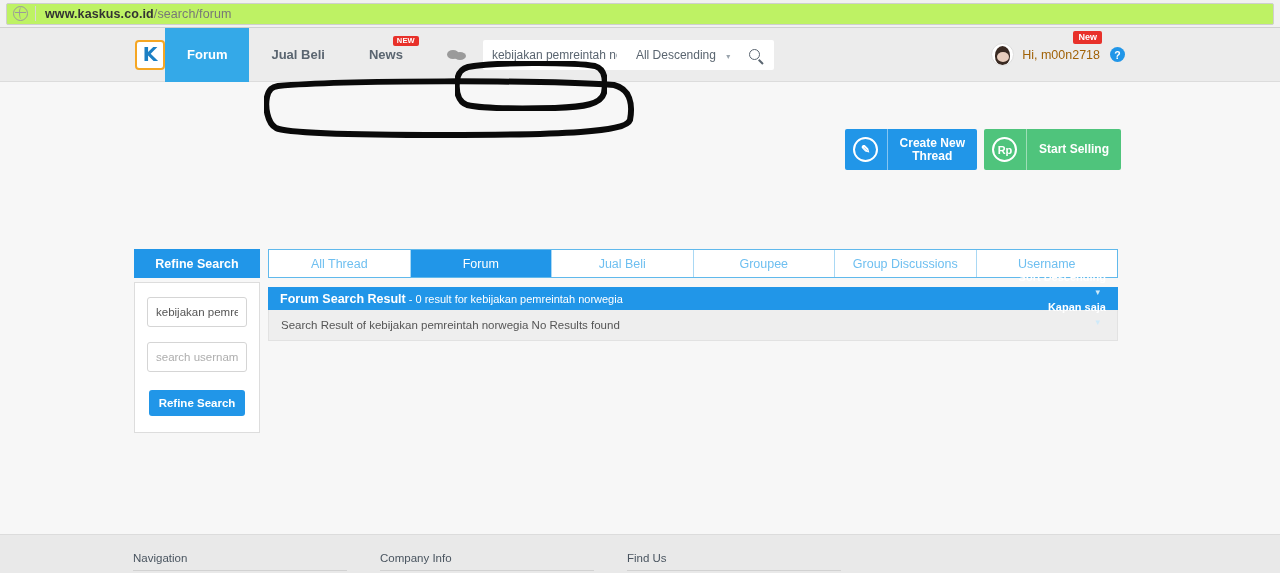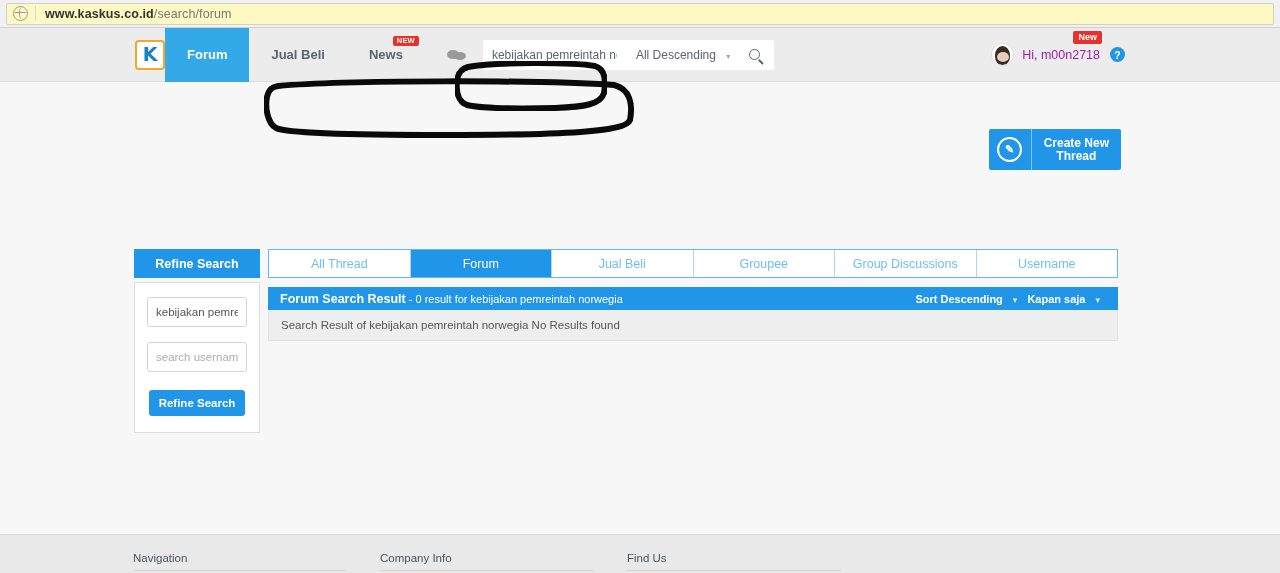--- a/index.html
+++ b/index.html
@@ -15,21 +15,21 @@
     height: 28px;
     background: #f1f1f1;
     display: flex;
     align-items: center;
     padding: 0 6px;
     border-bottom: 1px solid #d0d0d0;
   }
   .url-field {
     flex: 1;
     height: 22px;
-    background: #fef9c3;
+    background: #bef264;
     border: 1px solid #cfcfcf;
     border-radius: 2px;
     display: flex;
     align-items: center;
     padding: 0 6px;
   }
   .globe-icon {
     width: 15px; height: 15px;
     border-radius: 50%;
     border: 1.4px solid #9a9a9a;
@@ -213,21 +213,21 @@
   .avatar-face::before {
     content: "";
     position: absolute;
     left: 1.5px; top: 6px;
     width: 12px; height: 10px;
     border-radius: 50%;
     background: #e8cdbd;
   }
   .user-name {
     font-size: 12.5px;
-    color: #a21caf;
+    color: #a16207;
     margin-left: 8px;
     white-space: nowrap;
     cursor: pointer;
   }
   .user-badge {
     position: absolute;
     top: -12px; right: 23px;
     background: #e8312a;
     color: #fff;
     font-size: 9px;
@@ -393,21 +393,21 @@
     height: 23px;
     display: flex;
     align-items: center;
     padding: 0 12px;
     justify-content: space-between;
   }
   .rh-left { font-size: 12px; color: #ffffff; white-space: nowrap; }
   .rh-left .title { font-weight: bold; font-size: 12.5px; }
   .rh-left .meta { font-size: 11px; text-align: right; }
   .rh-left .q { font-size: 11px; }
-  .rh-right { display: flex; align-items: flex-end; gap: 4px; }
+  .rh-right { display: flex; align-items: flex-end; gap: 4px; flex-direction: column; }
   .sort-link {
     font-size: 11px;
     color: #ffffff;
     font-weight: bold;
     cursor: pointer;
     white-space: nowrap;
   }
   .sort-caret { font-size: 9px; color: #cfeaf9; padding: 0 6px; }
   .results-body {
     background: #eeeeee;
@@ -501,20 +501,27 @@
 <div class="page-body">
 
   <div class="action-btns">
     <div class="act-btn blue">
       <span class="act-ico">
         <span class="ico-circle">✎</span>
       </span>
       <span class="act-sep"></span>
       <span class="act-label">Create New
 Thread</span>
+    </div>
+    <div class="act-btn green">
+      <span class="act-ico">
+        <span class="ico-circle">Rp</span>
+      </span>
+      <span class="act-sep"></span>
+      <span class="act-label">Start Selling</span>
     </div>
   </div>
 
   <div class="tabs-row">
     <div class="refine-tab">
       <span>Refine Search</span>
     </div>
     <div class="result-tabs">
       <div class="rtab">
           <span>All Thread</span>

